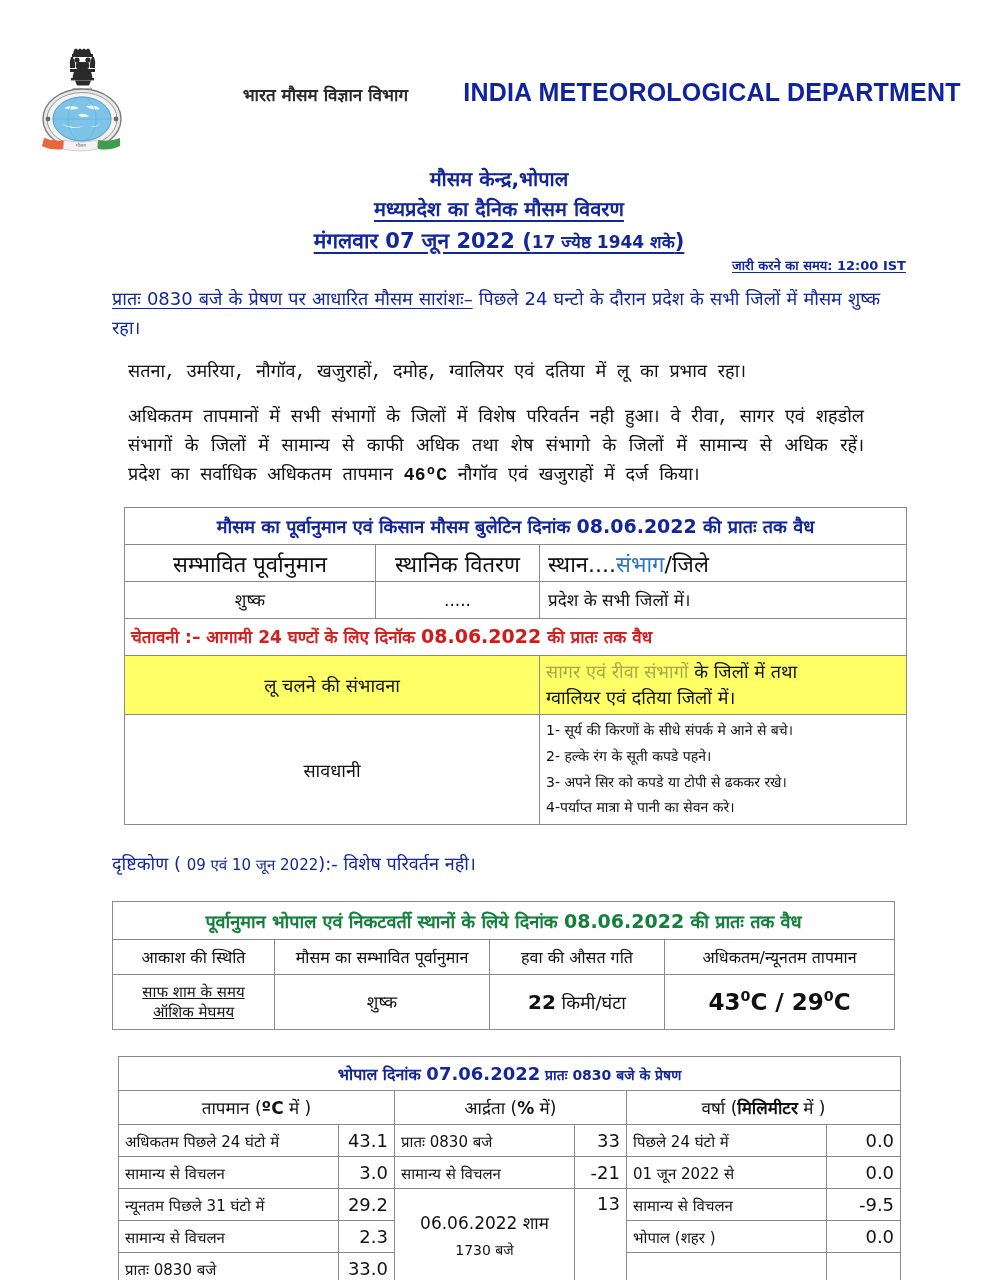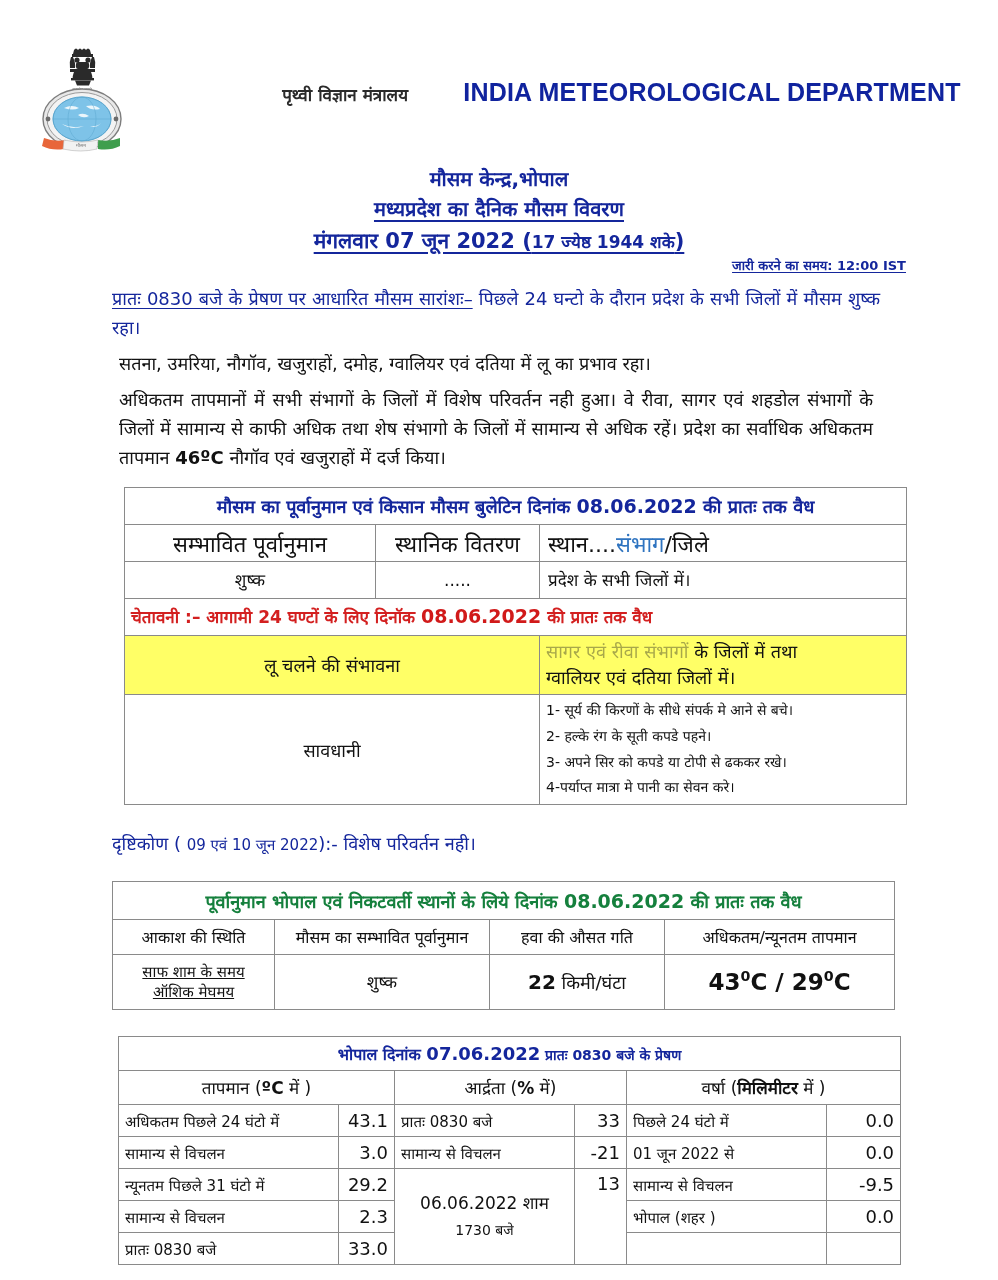--- a/index.html
+++ b/index.html
@@ -120,21 +120,21 @@
   .para-block .underline { text-decoration: underline; text-underline-offset: 3px;}
   .para-block p { margin: 0; }
   .para-black {
     margin: 2px 118px 0 112px;
     color: #111;
     font-family: "DejaVu Sans", sans-serif;
     font-size: 18px;
     line-height: 1.62;
     text-align: justify;
   }
-  .para-black p { margin: 7px; }
+  .para-black p { margin: 16px; font-family: Liberation Mono, monospace; }
   .para-black .bold { font-weight: bold; }
 
   
   table.doc {
     border-collapse: collapse;
     table-layout: fixed;
   }
   table.doc td {
     border: 1px solid #8a8a8a;
     padding: 3px 6px;
@@ -345,21 +345,21 @@
 
           <path d="M10 92 q10 4 22 2 l-2 9 q-12 2 -22-3 z" fill="#e8663a"></path>
           <path d="M64 94 q12 2 22 -2 l0 8 q-10 5 -22 3 z" fill="#3f9e4d"></path>
           <path d="M30 94 q18 4 34 0 l-1 9 q-16 4 -34 0 z" fill="#f2f2f2" stroke="#b5b5b5" stroke-width="0.6"></path>
           <text x="47" y="101" font-size="4.6" text-anchor="middle" fill="#6d6d6d" font-family="DejaVu Sans, sans-serif">मौसम</text>
         </svg>
       </div>
     </div>
 
     <div class="hindi-dept">
-      <div>पृथ्वी विज्ञान मंत्रालय</div>
+      <div>भारत मौसम विज्ञान विभाग</div>
     </div>
 
     <div class="eng-block">
       <div class="eng-line1">INDIA METEOROLOGICAL DEPARTMENT</div>
     </div>
   </div>
 
   <div class="center-titles">
     <div class="t-center1">मौसम केन्द्र,भोपाल</div>
     <div class="t-center2">मध्यप्रदेश का दैनिक मौसम विवरण</div>

